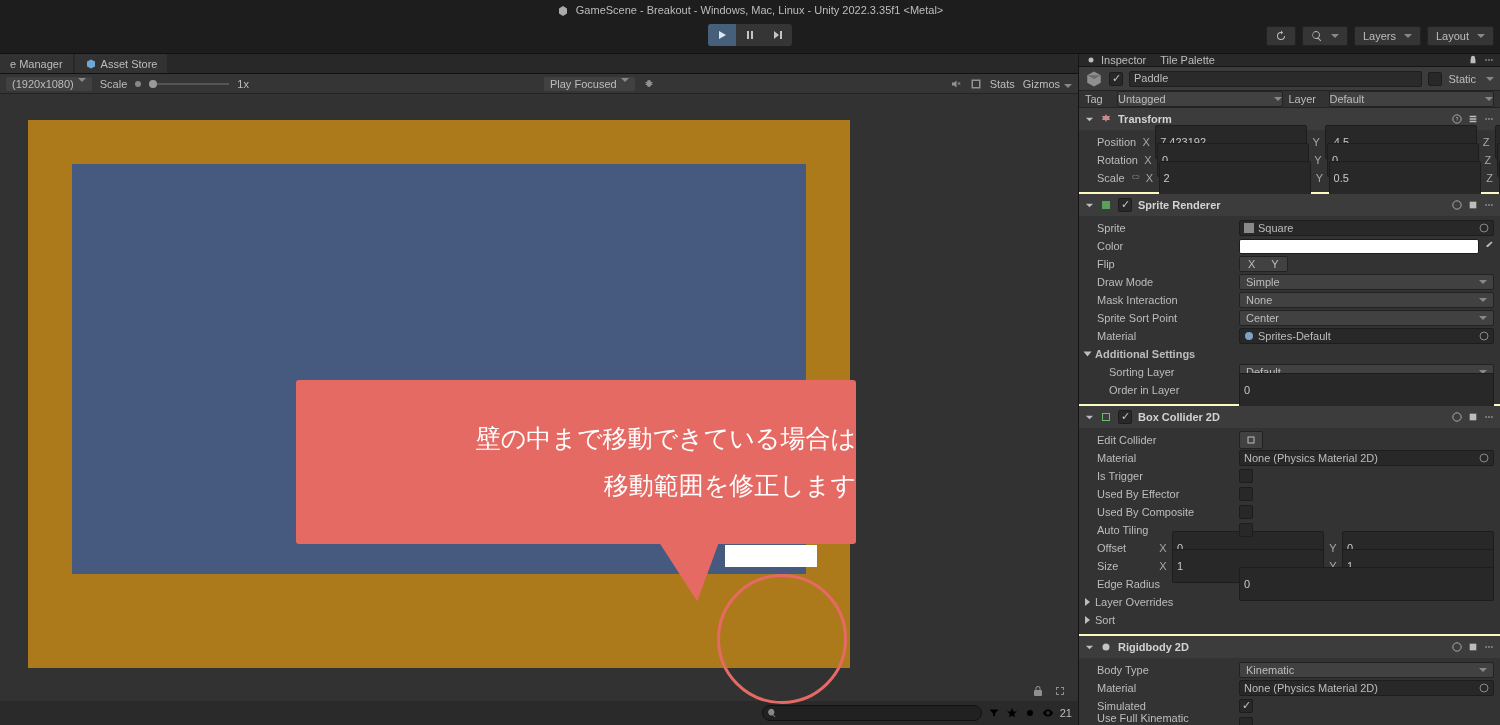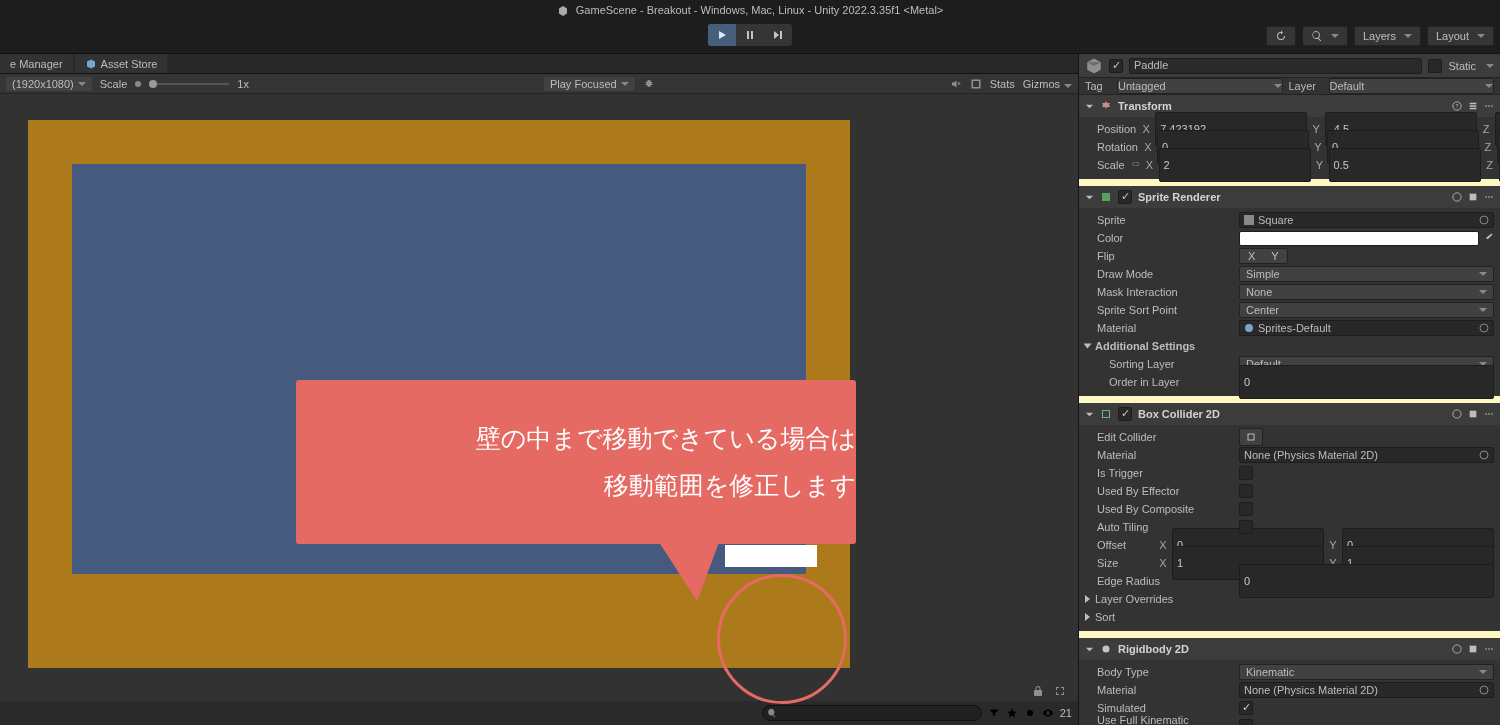--- a/index.html
+++ b/index.html
@@ -15,21 +15,21 @@
 .toolbar-right { position: absolute; right: 6px; top: 6px; display: flex; gap: 6px; }
 .tool-btn { height: 20px; padding: 0 8px; background: #353535; border: 1px solid #222; border-radius: 2px; display: flex; align-items: center; gap: 4px; cursor: pointer; }
 .tool-btn svg { fill: #bdbdbd; }
 .caret { width: 0; height: 0; border-left: 4px solid transparent; border-right: 4px solid transparent; border-top: 4px solid #888; display: inline-block; margin-left: 4px; }
 .layout { display: flex; height: calc(100% - 54px); }
 .center-area { flex: 1; display: flex; flex-direction: column; background: #323232; position: relative; }
 .tab-strip { height: 20px; background: #282828; display: flex; border-bottom: 1px solid #111; }
 .tab-strip .tab { padding: 2px 10px; background: #323232; margin-right: 2px; display: flex; align-items: center; gap: 4px; }
 .game-bar { height: 20px; background: #353535; display: flex; align-items: center; padding: 0 6px; gap: 8px; border-bottom: 1px solid #232323; }
 .game-bar .sep { flex: 1; }
-.game-bar .dd { padding: 1px 6px; background: #414141; border-radius: 2px; display: flex; align-items: center; cursor: pointer; }
+.game-bar .dd { padding: 1px 6px; background: #414141; border-radius: 2px; display: flex; cursor: pointer; }
 .game-bar .slider-track { width: 80px; height: 2px; background: #555; position: relative; }
 .game-bar .slider-thumb { width: 8px; height: 8px; background: #9a9a9a; border-radius: 50%; position: absolute; left: 0; top: -3px; }
 .game-bar svg { fill: #929292; }
 .game-viewport { flex: 1; background: #323232; position: relative; }
 .game-wall { position: absolute; left: 28px; top: 26px; width: 822px; height: 548px; background: #ad7a1b; }
 .game-field { position: absolute; left: 44px; top: 44px; width: 734px; height: 410px; background: #46597f; }
 .paddle { position: absolute; left: 697px; top: 425px; width: 92px; height: 22px; background: #ffffff; }
 .stats-row { position: absolute; bottom: 4px; right: 12px; display: flex; align-items: center; gap: 10px; }
 .stats-row svg { fill: #8f8f8f; }
 .bottom-strip { height: 24px; background: #2a2a2a; display: flex; align-items: center; padding: 0 6px; gap: 6px; }
@@ -43,21 +43,21 @@
 .insp-tabs { height: 22px; background: #282828; display: flex; align-items: center; padding: 0 6px; gap: 14px; border-bottom: 1px solid #161616; }
 .insp-tabs .tab { display: flex; align-items: center; gap: 4px; }
 .insp-tabs .tab.active { color: #d6d6d6; }
 .insp-tabs .icons-right { margin-left: auto; display: flex; gap: 6px; }
 .insp-tabs svg { fill: #bdbdbd; }
 .insp-header { height: 24px; background: #3c3c3c; display: flex; align-items: center; padding: 11px 6px; gap: 6px; border-bottom: 1px solid #232323; }
 .insp-header .cube { width: 18px; height: 18px; }
 .insp-header .name-field { flex: 1; height: 16px; padding: 0 4px; background: #2a2a2a; border: 1px solid #1e1e1e; border-radius: 2px; }
 .insp-tag-row { height: 21px; display: flex; align-items: center; padding: 0 6px; gap: 6px; border-bottom: 1px solid #232323; }
 .insp-tag-row .dd { flex: 1; height: 16px; background: #414141; border-radius: 2px; padding: 0 0; display: flex; align-items: center; justify-content: space-between; border: 1px solid #222; }
-.component { border-bottom: 7px solid #fef9c3; }
+.component { border-bottom: 2px solid #fef9c3; }
 .component .head { height: 22px; background: #3c3c3c; display: flex; align-items: center; padding: 0 6px; gap: 6px; }
 .component .head .foldout { width: 9px; height: 9px; }
 .component .head .title { font-weight: 600; color: #d3d3d3; }
 .component .head .right-icons { margin-left: auto; display: flex; gap: 6px; align-items: center; }
 .component .head svg { fill: #bdbdbd; }
 .component .body { padding: 3px 6px 5px 6px; background: #333; }
 .prop { display: flex; align-items: center; height: 18px; gap: 4px; }
 .prop .lbl { width: 150px; padding-left: 12px; color: #bdbdbd; }
 .prop .lbl.sub { padding-left: 24px; }
 .prop .vals { flex: 1; display: flex; gap: 3px; align-items: center; }
@@ -208,20 +208,42 @@
           <circle cx="12" cy="12" r="6"></circle>
         </svg>
       <svg width="12" height="12" viewBox="0 0 24 24">
           <path d="M12 5c5 0 9 4 10 7-1 3-5 7-10 7S3 15 2 12c1-3 5-7 10-7zm0 3a4 4 0 100 8 4 4 0 000-8z"></path>
         </svg>
       <span>21</span>
     </div>
   </div>
 
   <div class="inspector">
+    <div class="insp-tabs">
+      <div class="tab active">
+        <svg width="12" height="12" viewBox="0 0 24 24">
+            <circle cx="12" cy="12" r="5"></circle>
+            <path d="M12 2v4M12 18v4M2 12h4M18 12h4"></path>
+          </svg>
+        <span>Inspector</span>
+      </div>
+      <div class="tab">
+          <span>Tile Palette</span>
+        </div>
+      <div class="icons-right">
+        <svg width="10" height="10" viewBox="0 0 24 24">
+            <path d="M12 2a5 5 0 015 5v3h1v10H6V10h1V7a5 5 0 015-5z"></path>
+          </svg>
+        <svg width="10" height="10" viewBox="0 0 24 24">
+            <circle cx="5" cy="12" r="2"></circle>
+            <circle cx="12" cy="12" r="2"></circle>
+            <circle cx="19" cy="12" r="2"></circle>
+          </svg>
+      </div>
+    </div>
 
     <div class="insp-header">
       <svg class="cube" viewBox="0 0 24 24">
           <path fill="#8f8f8f" d="M12 2l9 5v10l-9 5-9-5V7z"></path>
           <path fill="#6b6b6b" d="M12 2v20M3 7l9 5 9-5"></path>
         </svg>
       <span class="chk checked"></span>
       <div class="name-field"><span>Paddle</span></div>
       <span class="chk"></span>
       <span>Static</span>

